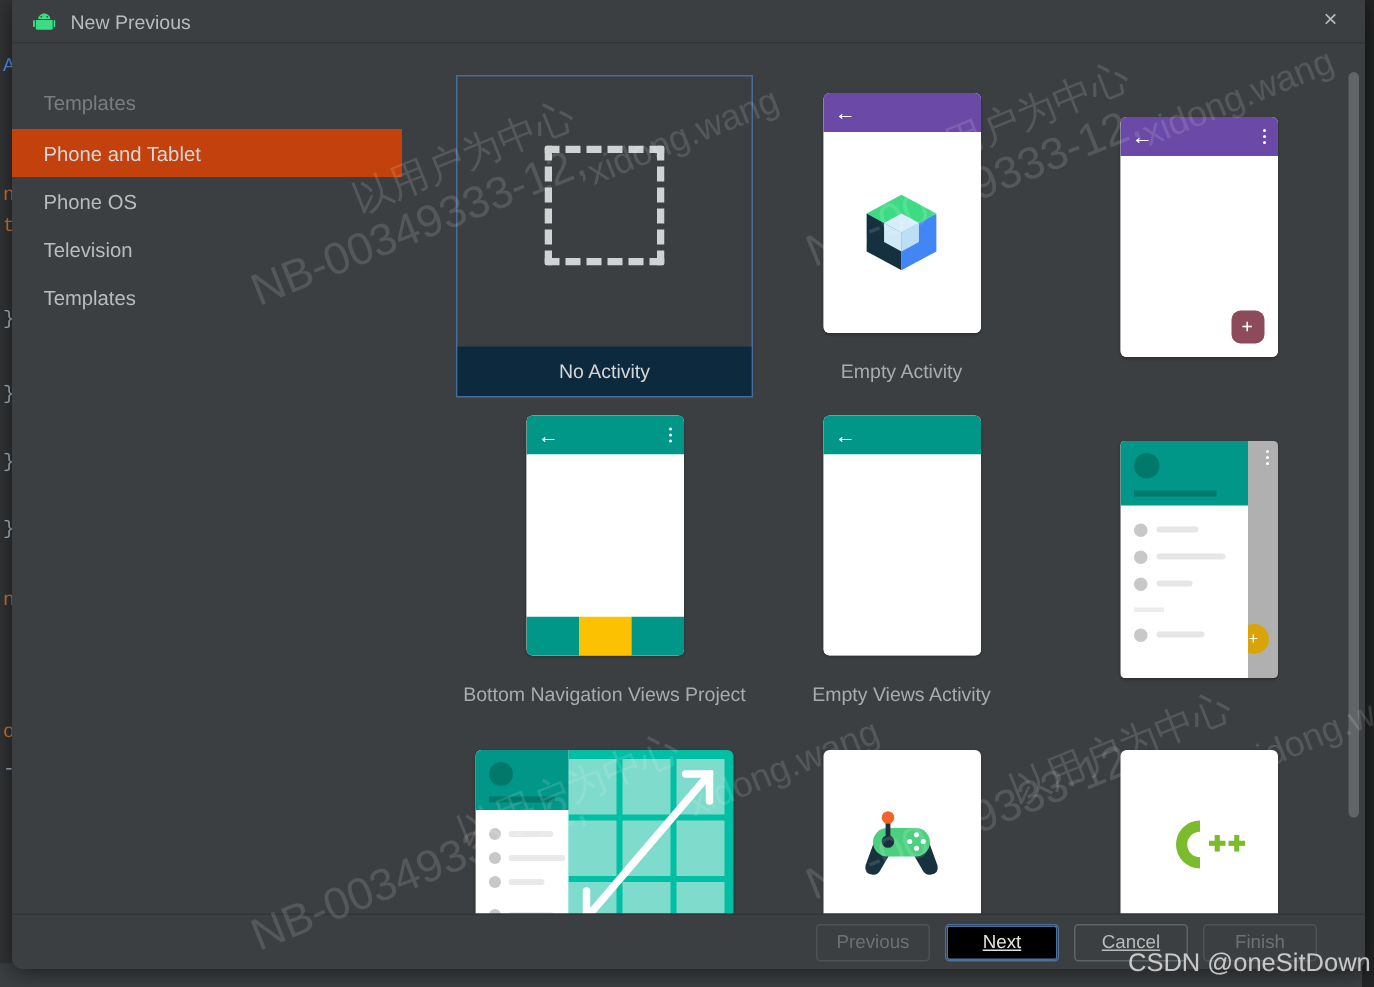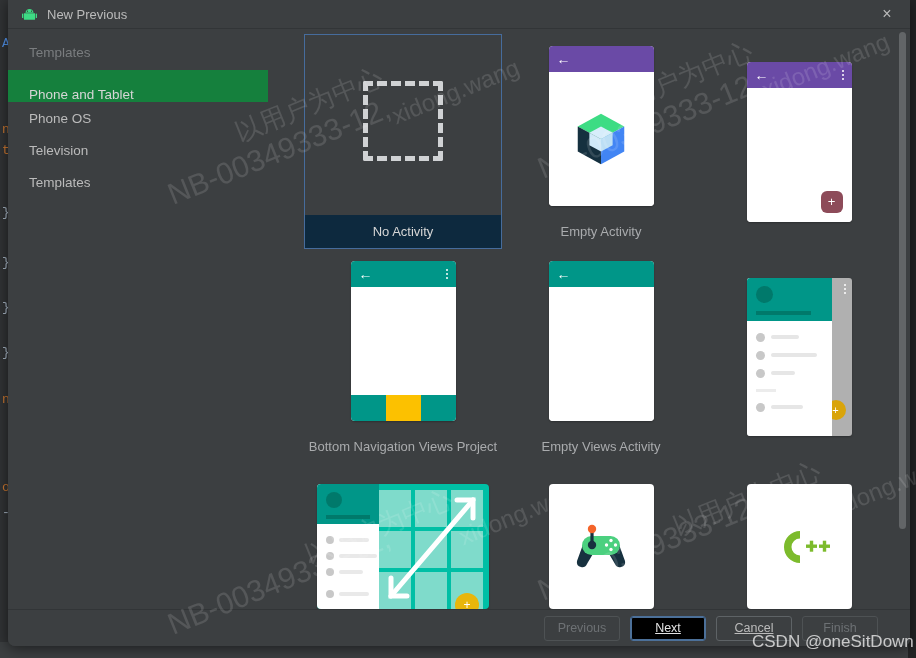--- a/index.html
+++ b/index.html
@@ -73,21 +73,21 @@
     position: absolute; right: 12px; top: 50%; transform: translateY(-50%);
     width: 22px; height: 22px;
     display: flex; align-items: center; justify-content: center;
     color: #b9b9b9; font-size: 16px; line-height: 1;
     cursor: pointer;
   }
 
   
   #dlg-body {
     position: absolute;
-    left: 0; top: 29px; right: 0;
+    left: 0; top: 45px; right: 0;
     height: 580px;
     display: flex;
     gap: 36px;
   }
 
   
   #sidebar {
     width: 260px;
     background: #3c3f41;
     padding-top: 5px;
@@ -100,23 +100,22 @@
     font-size: 13.5px;
     color: #bbbbbb;
     cursor: pointer;
   }
   .side-row.header {
     color: #7a7d7f;
     cursor: default;
     height: 36px;
   }
   .side-row.selected {
-    background: #15803d;
+    background: #c2410c;
     color: #d6d6d6;
-    align-items: flex-end;
   }
 
   
   #templates-panel {
     position: relative;
     flex: 1 1 auto;
     background: #3c3f41;
     overflow: hidden;
   }
   #tpl-grid {

